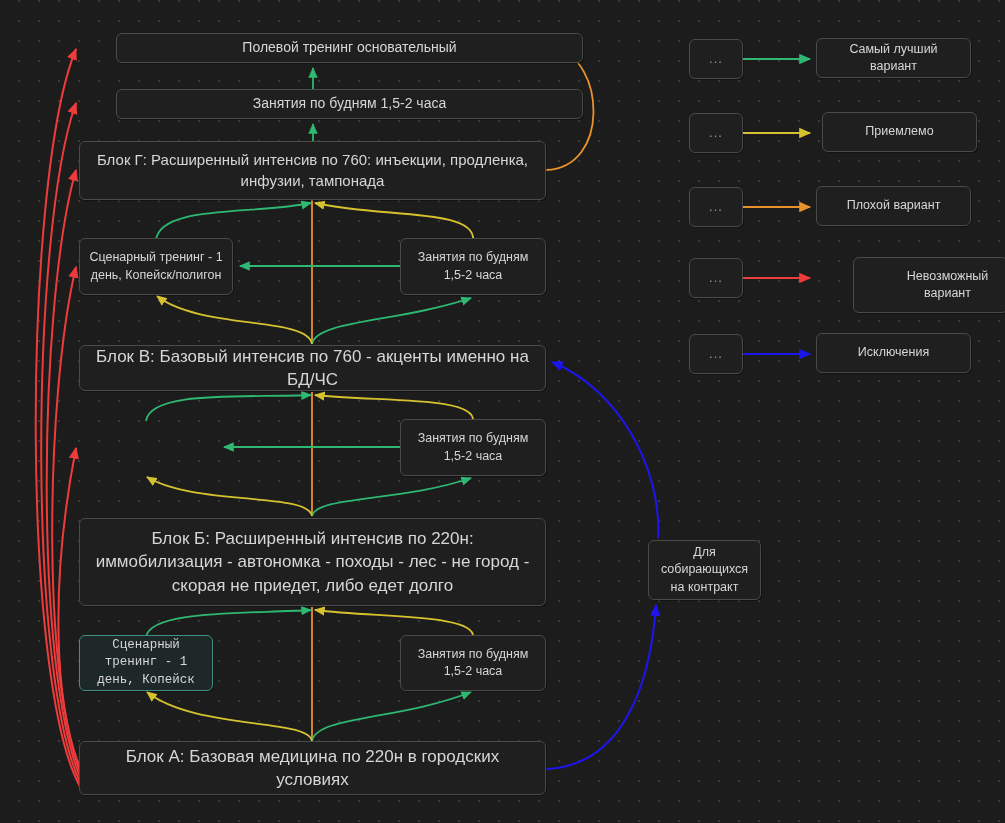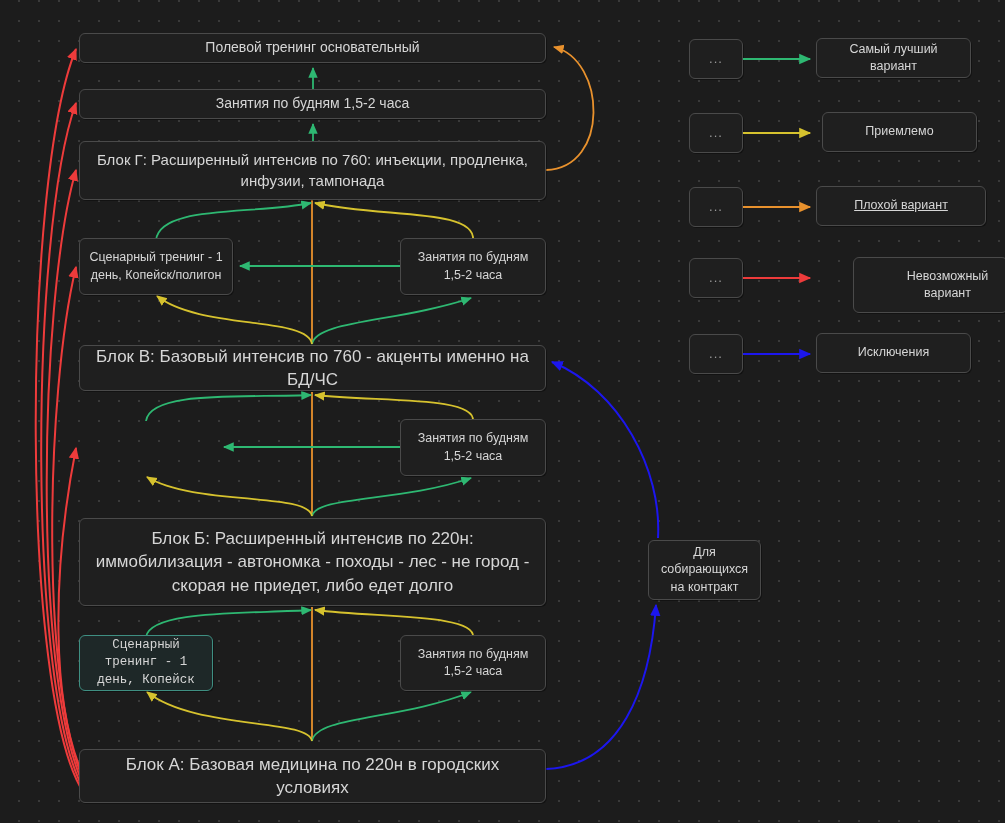--- a/index.html
+++ b/index.html
@@ -37,21 +37,21 @@
     color: #d6d6d6;
     display: flex;
     align-items: center;
     justify-content: center;
     text-align: center;
     line-height: 1.38;
     padding: 4px 9px;
     box-shadow: 1px 1px 0 rgba(0,0,0,0.35);
   }
   .node.small   { font-size: 12.5px; }
-  .node.medium  { font-size: 14px; }
+  .node.medium  { font-size: 14px; margin-left: 37px; }
   .node.large   { font-size: 15px; }
   .node.xlarge  { font-size: 17px; }
   .node.hl {
     border: 1.6px solid #3f8f82;
     background: #1e2828;
   }
   .node.dots {
     color: #9a9a9a;
     font-size: 13px;
     letter-spacing: 1px;
@@ -181,21 +181,21 @@
   </div>
 
   <div class="node small hl" style="left:79px; top:635px; width:134px; height:56px;font-family:Liberation Mono, monospace;">
     <span>Сценарный тренинг - 1 день, Копейск</span>
   </div>
 
   <div class="node small" style="left:400px; top:635px; width:146px; height:56px;">
     <span>Занятия по будням 1,5-2 часа</span>
   </div>
 
-  <div class="node xlarge" style="left:79px; top:741px; width:467px; height:54px;margin-top:8px;">
+  <div class="node xlarge" style="left:79px; top:741px; width:467px; height:54px;">
     <span>Блок А: Базовая медицина по 220н в городских условиях</span>
   </div>
 
   <div class="node small" style="left:600px; top:540px; width:113px; height:60px;margin-left:48px;">
     <span>Для собирающихся на контракт</span>
   </div>
 
   <div class="node dots" style="left:689px; top:39px; width:54px; height:40px;">
     <span>...</span>
   </div>
@@ -206,21 +206,21 @@
   <div class="node dots" style="left:689px; top:113px; width:54px; height:40px;">
     <span>...</span>
   </div>
   <div class="node legend-label" style="left:816px; top:112px; width:155px; height:40px;margin-left:6px;">
     <span>Приемлемо</span>
   </div>
 
   <div class="node dots" style="left:689px; top:187px; width:54px; height:40px;">
     <span>...</span>
   </div>
-  <div class="node legend-label" style="left:816px; top:186px; width:170px; height:40px;text-decoration:underline;">
+  <div class="node legend-label" style="left:816px; top:186px; width:155px; height:40px;">
     <span>Плохой вариант</span>
   </div>
 
   <div class="node dots" style="left:689px; top:258px; width:54px; height:40px;">
     <span>...</span>
   </div>
   <div class="node legend-label" style="left:853px; top:257px; width:155px; height:56px;padding-left:43px;">
     <span>Невозможный вариант</span>
   </div>
 

